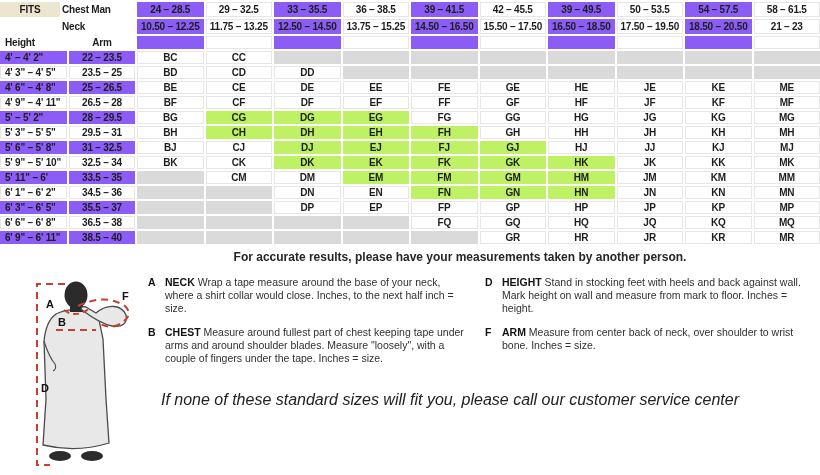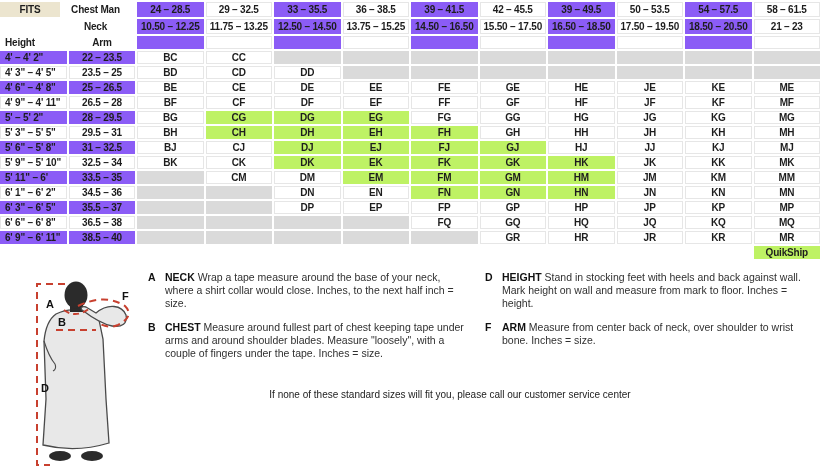--- a/index.html
+++ b/index.html
@@ -20,30 +20,30 @@
   .c{
     height:13px;line-height:13px;font-size:10px;font-weight:bold;text-align:center;
     letter-spacing:-.2px;white-space:nowrap;overflow:hidden;
   }
   .hdr .c{height:15px;line-height:15px;}
   .tint{background:#8b5cf6;}
   .w{background:#ffffff;box-shadow:inset 0 0 0 1px #e6e6e6;}
   .g{background:#dadada;}
   .y{background:#bef264;}
   .fits{grid-row:1 / span 2;background:#ece5cf;display:flex;align-items:center;justify-content:center;height:auto;}
-  .rlab{text-align:center;padding-right:6px;background:#fff;}
+  .rlab{text-align:left;padding-right:6px;background:#fff;}
   .hcol{text-align:left;padding-left:5px;}
   .qs-cell{grid-column:12;}
   
   .notes{margin:6px 0 0 140px;width:640px;text-align:center;font-size:12px;font-weight:bold;line-height:14px;color:#262626;}
   .instructions{margin:12px 0 0 148px;width:656px;display:grid;grid-template-columns:1fr 1fr;column-gap:18px;}
   .instr-item{display:grid;grid-template-columns:17px 1fr;margin-bottom:11px;font-size:10.5px;line-height:13px;color:#303030;}
   .instr-letter{font-weight:bold;color:#111;}
   .instr-term{font-weight:bold;color:#111;}
-  .footer{margin:16px 0 0 140px;width:620px;text-align:center;font-size:10px;line-height:15px;color:#222;}
+  .footer{margin:16px 0 0 140px;width:620px;text-align:center;font-style:italic;font-size:16px;line-height:15px;color:#222;}
   .footer b{font-weight:bold;}
   
   .figure-wrap{position:absolute;left:10px;top:279px;width:130px;height:194px;}
 </style>
 </head>
 <body>
 
 <div class="page">
 
 
@@ -240,26 +240,24 @@
           <div class="c g"></div>
           <div class="c g"></div>
           <div class="c w">GR</div>
           <div class="c w">HR</div>
           <div class="c w">JR</div>
           <div class="c w">KR</div>
           <div class="c w">MR</div>
         </div>
       </div>
 
-    <div class="trow">
-      <div class="c y qs-cell">QuikShip</div>
-    </div>
   </div>
 
   <div class="notes">
+    <div>For accurate results, please have your measurements taken by another person.</div>
   </div>
 
   <div class="instructions">
     <div id="instr-col-1">
         <div class="instr-item">
           <div class="instr-letter">A</div>
           <div class="instr-text"><span class="instr-term">NECK</span> Wrap a tape measure around the base of your neck, where a shirt collar would close. Inches, to the next half inch = size.</div>
         </div>
         <div class="instr-item">
           <div class="instr-letter">B</div>

